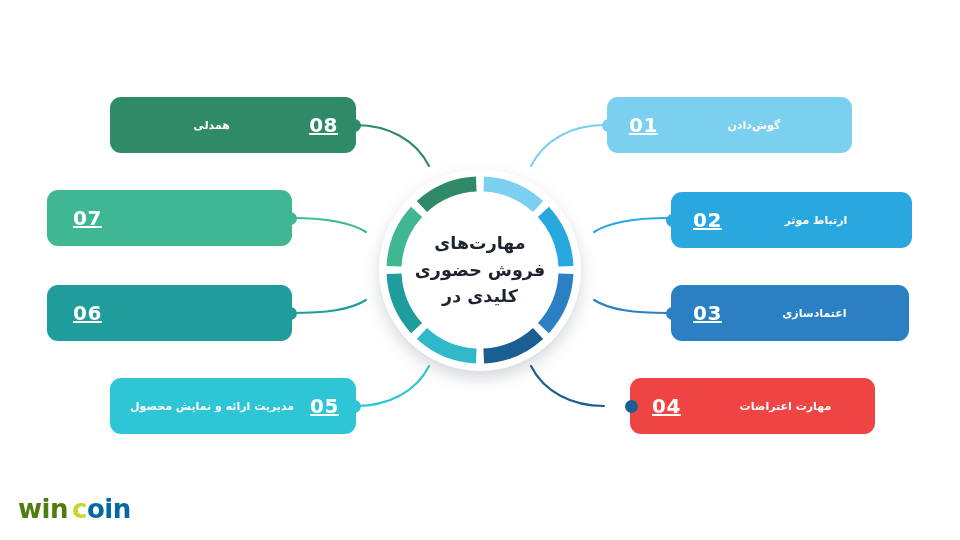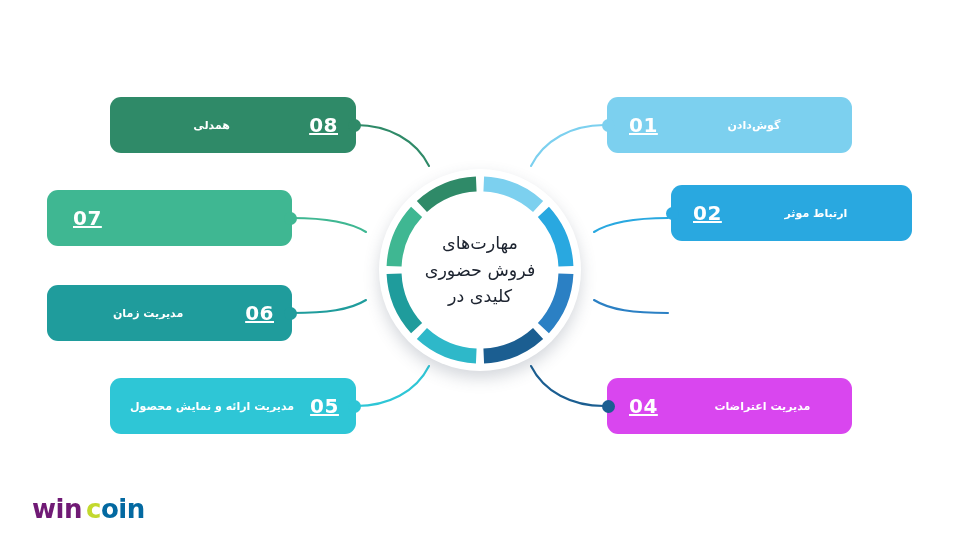--- a/index.html
+++ b/index.html
@@ -56,21 +56,21 @@
   }
   #center-title {
     position: absolute;
     left: 28px;
     top: 50%;
     transform: translateY(-50%);
     width: 146px;
     text-align: center;
     color: #1d2430;
     font-size: 17.5px;
-    font-weight: normal;
+    font-weight: bold;
     line-height: 1.52;
     direction: rtl;
     z-index: 4;
   }
   #center-title .tline { display: block; white-space: nowrap; }
 
   
   .box {
     position: absolute;
     height: 56px;
@@ -140,21 +140,21 @@
     display: flex;
     align-items: flex-end;
     font-family: "DejaVu Sans", "Liberation Sans", sans-serif;
   }
   #logo .lg {
     font-size: 26px;
     font-weight: bold;
     letter-spacing: -0.5px;
     line-height: 1;
   }
-  #logo .lg-win { color: #701a75; margin-left: 14px; }
+  #logo .lg-win { color: #4d7c0f; }
   #logo .lg-c   { color: #c3d92e; margin-left: 4px; }
   #logo .lg-oin { color: #0369a1; }
   #logo-mark { position: relative; display: inline-block; }
 </style>
 </head>
 <body>
 
 <div id="stage">
 
   <svg id="connectors" viewBox="0 0 960 540">
@@ -190,48 +190,52 @@
       <span class="tline">کلیدی در</span>
     </div>
   </div>
 
   <div class="box right" id="box01" style="left: 607px; top: 97px; width: 245px; background: rgb(124, 208, 239);">
     <span class="nub" style="background: rgb(124, 208, 239);"></span>
     <span class="num">01</span>
     <span class="label">گوش‌دادن</span>
   </div>
 
-  <div class="box right" id="box02" style="left: 671px; top: 185px; width: 241px; background: rgb(41, 168, 224);">
+  <div class="box right" id="box02" style="left: 671px; top: 192px; width: 241px; background: rgb(41, 168, 224);">
     <span class="nub" style="background: rgb(41, 168, 224);"></span>
     <span class="num">02</span>
     <span class="label">ارتباط موثر</span>
   </div>
 
-
-  <div class="box right" id="box04" style="left: 607px; top: 378px; width: 245px; background: #d946ef; gap: 17px;">
+  <div class="box right" id="box03" style="left: 671px; top: 285px; width: 238px; background: rgb(43, 128, 196);">
+    <span class="nub" style="background: rgb(43, 128, 196);"></span>
+    <span class="num">03</span>
+    <span class="label">اعتمادسازی</span>
+  </div>
+
+  <div class="box right" id="box04" style="left: 630px; top: 378px; width: 245px; background: #ef4444; gap: 17px;">
     <span class="nub" style="background: rgb(27, 94, 145);"></span>
     <span class="num">04</span>
-    <span class="label">مدیریت اعتراضات</span>
+    <span class="label">مهارت اعتراضات</span>
   </div>
 
   <div class="box left" id="box08" style="left: 110px; top: 97px; width: 246px; background: rgb(47, 138, 104);">
     <span class="nub" style="background: rgb(47, 138, 104);"></span>
     <span class="num">08</span>
     <span class="label">همدلی</span>
   </div>
 
   <div class="box left" id="box07" style="left: 47px; top: 190px; width: 245px; background: rgb(63, 183, 146);">
     <span class="nub" style="background: rgb(63, 183, 146);"></span>
     <span class="num">07</span>
   </div>
 
   <div class="box left" id="box06" style="left: 47px; top: 285px; width: 245px; background: rgb(31, 156, 156);">
     <span class="nub" style="background: rgb(31, 156, 156);"></span>
     <span class="num">06</span>
-    <span class="label">مدیریت زمان</span>
   </div>
 
   <div class="box left" id="box05" style="left: 110px; top: 378px; width: 246px; background: rgb(46, 198, 214);">
     <span class="nub" style="background: rgb(46, 198, 214);"></span>
     <span class="num">05</span>
     <span class="label">مدیریت ارائه و نمایش محصول</span>
   </div>
 
   <div id="logo">
     <span class="lg lg-win">win</span>

